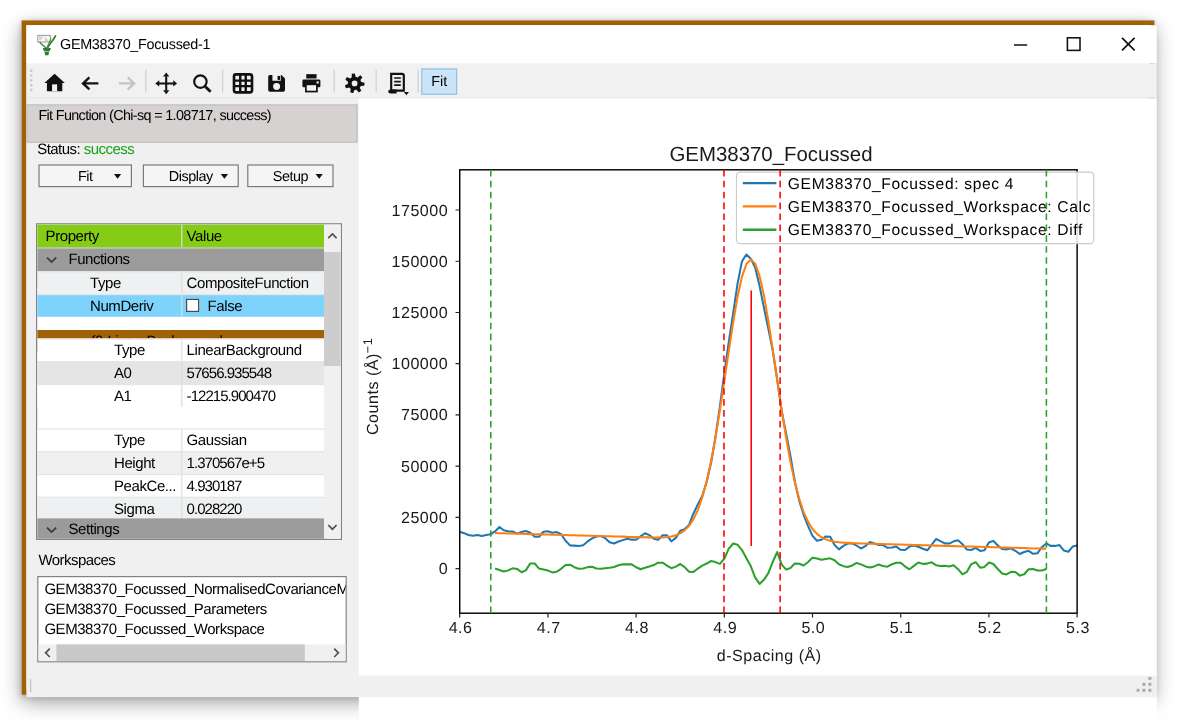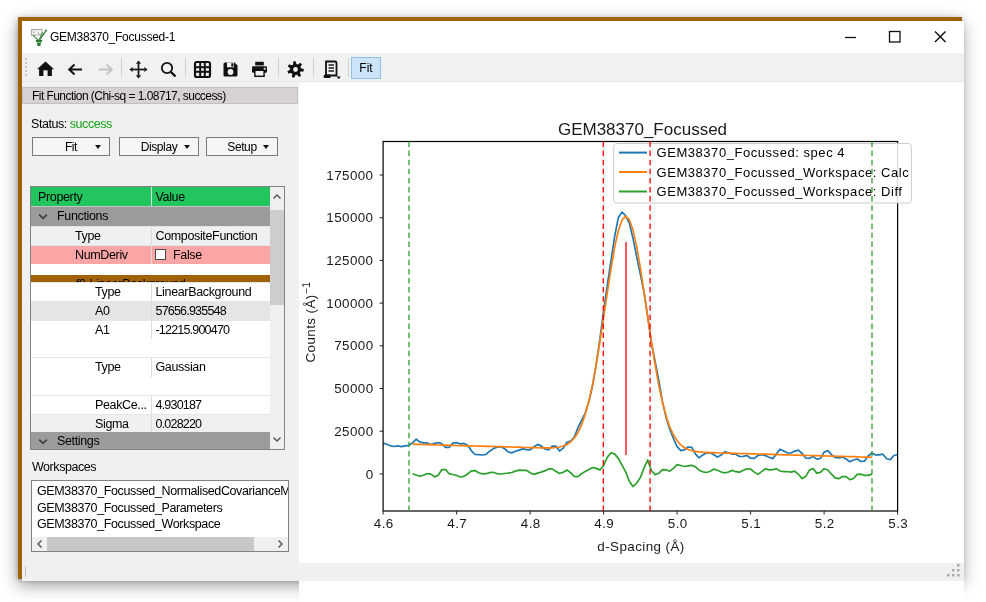--- a/index.html
+++ b/index.html
@@ -2,28 +2,28 @@
 <html><head><meta charset="utf-8"><style>
 * { margin:0; padding:0; box-sizing:border-box; }
 html,body { width:986px; height:602px; background:#fff; font-family:"Liberation Sans",sans-serif; overflow:hidden; }
 #win { position:absolute; left:18px; top:17px; width:944px; height:562px; background:#f0f0f0; border:4px solid #a16207; box-shadow:0 6px 16px rgba(0,0,0,0.40), 0 1px 5px rgba(0,0,0,0.25); }
 #titlebar { position:absolute; left:0; top:0; width:942px; height:32px; background:#fff; }
 #titlebar .txt { position:absolute; left:28px; top:9px; font-size:12px; letter-spacing:-0.26px; color:#000; }
 #toolbar { position:absolute; left:0; top:32px; width:942px; height:29px; background:#f1f1f1; border-bottom:1px solid #e4e4e4; }
 #leftpanel { position:absolute; left:0; top:61px; width:277px; height:481px; background:#f0f0f0; font-size:12.5px; letter-spacing:-0.45px; }
 #plotarea { position:absolute; left:277px; top:61px; width:665px; height:569px; background:#fff; }
 #statusbar { position:absolute; left:0; top:542px; width:942px; height:18px; background:#f0f0f0; }
-#fithdr { position:absolute; left:0px; top:5px; width:276px; height:17px; background:#d5d2d1; border:1px solid #c3c0bf; font-size:12px; letter-spacing:-0.55px; color:#000; padding:1px 0 0 9px; }
+#fithdr { position:absolute; left:0px; top:5px; width:276px; height:32px; background:#d5d2d1; border:1px solid #c3c0bf; font-size:12px; letter-spacing:-0.55px; color:#000; padding:1px 0 0 9px; }
 #statusline { position:absolute; left:9px; top:35px; font-size:12.5px; color:#000; }
 .btn { position:absolute; top:55px; height:19px; background:#f5f5f5; border:1px solid #7a7a7a; font-size:12px; letter-spacing:-0.4px; color:#000; text-align:center; padding-top:2px; }
 .btn .dn { position:absolute; right:8px; top:7px; width:0; height:0; border-left:3.8px solid transparent; border-right:3.8px solid transparent; border-top:4.6px solid #111; }
 #ptable { position:absolute; left:8px; top:104px; width:255px; height:264px; background:#fff; border:1px solid #828282; overflow:hidden; font-size:12.5px; letter-spacing:-0.35px; }
 .num { letter-spacing:-0.8px; }
 .trow { position:absolute; left:0; width:241px; }
-#thead { position:absolute; left:0; top:0; width:241px; height:20px; background:#22c55e; border-bottom:1px solid #c5c5c5; z-index:4; }
+#thead { position:absolute; left:0; top:0; width:241px; height:20px; background:#84cc16; border-bottom:1px solid #c5c5c5; z-index:4; }
 #vscroll { position:absolute; right:0; top:0; width:14px; height:262px; background:#f0f0f0; z-index:6; }
 #vthumb { position:absolute; left:0; top:23px; width:14px; height:95px; background:#cdcdcd; }
 #wslabel { position:absolute; left:10px; top:378px; }
 #wsbox { position:absolute; left:9px; top:398px; width:258px; height:72px; background:#fff; border:1px solid #828282; font-size:12.5px; letter-spacing:-0.38px; overflow:hidden; }
 #hscroll { position:absolute; left:0px; bottom:0px; width:256px; height:14px; background:#f0f0f0; }
 #hthumb { position:absolute; left:15px; top:0; width:207px; height:14px; background:#c8c8c8; }
 .tk { font-size:13.4px; letter-spacing:0.42px; fill:#1a1a1a; font-family:"Liberation Sans",sans-serif; }
 .lg { font-size:13px; letter-spacing:0.55px; fill:#000; font-family:"Liberation Sans",sans-serif; }
 .tbico { position:absolute; top:7px; }
 .tsep { position:absolute; top:5px; width:1px; height:19px; background:#d0d0d0; }
@@ -141,21 +141,21 @@
           <svg width="10" height="8" viewBox="0 0 10 8" style="position:absolute;top:6px;left:7px">
             <path d="M1.2 1.6 L5 5.4 L8.8 1.6" fill="none" stroke="#3a3a3a" stroke-width="1.5"></path>
           </svg>
           <span style="position:absolute;left:26px;top:2px;color:#000">Functions</span>
         </div>
         <div class="trow" style="top:38.8px;height:19.4px;background:#eef0f1;border-top:1px solid #e3e5e6">
           <i style="position:absolute;left:120px;top:0;bottom:0;width:1px;background:#dcdcdc"></i>
           <span style="position:absolute;left:44px;top:2px">Type</span>
           <span style="position:absolute;left:124.5px;top:2px">CompositeFunction</span>
         </div>
-        <div class="trow" style="top:57.5px;height:19.4px;background:#fca5a5;border-top:1px solid #e3e5e6">
+        <div class="trow" style="top:57.5px;height:19.4px;background:#7dd3fc;border-top:1px solid #e3e5e6">
           <i style="position:absolute;left:120px;top:0;bottom:0;width:1px;background:#dcdcdc"></i>
           <span style="position:absolute;left:44px;top:2px">NumDeriv</span>
           <span style="position:absolute;left:124px;top:3px;width:11px;height:11px;border:1px solid #4a4a4a;background:#fff"></span>
           <span style="position:absolute;left:142px;top:2px">False</span>
         </div>
         <div class="trow" style="top:88px;height:19.4px;background:#a16207">
           <svg width="10" height="8" viewBox="0 0 10 8" style="position:absolute;top:6px;left:27px">
             <path d="M1.2 1.6 L5 5.4 L8.8 1.6" fill="none" stroke="#3a3a3a" stroke-width="1.5"></path>
           </svg>
           <span style="position:absolute;left:45px;top:2px">f0-LinearBackground</span>
@@ -172,20 +172,25 @@
         </div>
         <div class="trow" style="top:132.6px;height:19.4px;background:#fff;border-top:1px solid #e3e5e6">
           <i style="position:absolute;left:120px;top:0;bottom:0;width:1px;background:#dcdcdc"></i>
           <span style="position:absolute;left:64px;top:2px">A1</span>
           <span class="num" style="position:absolute;left:124.5px;top:2px">-12215.900470</span>
         </div>
         <div class="trow" style="top:170.2px;height:19.4px;background:#fff;border-top:1px solid #e3e5e6">
           <i style="position:absolute;left:120px;top:0;bottom:0;width:1px;background:#dcdcdc"></i>
           <span style="position:absolute;left:64px;top:2px">Type</span>
           <span style="position:absolute;left:124.5px;top:2px">Gaussian</span>
+        </div>
+        <div class="trow" style="top:188.9px;height:19.4px;background:#eef0f1;border-top:1px solid #e3e5e6">
+          <i style="position:absolute;left:120px;top:0;bottom:0;width:1px;background:#dcdcdc"></i>
+          <span style="position:absolute;left:64px;top:2px">Height</span>
+          <span class="num" style="position:absolute;left:124.5px;top:2px">1.370567e+5</span>
         </div>
         <div class="trow" style="top:207.7px;height:19.4px;background:#fff;border-top:1px solid #e3e5e6">
           <i style="position:absolute;left:120px;top:0;bottom:0;width:1px;background:#dcdcdc"></i>
           <span style="position:absolute;left:64px;top:2px">PeakCe...</span>
           <span class="num" style="position:absolute;left:124.5px;top:2px">4.930187</span>
         </div>
         <div class="trow" style="top:226.5px;height:19.4px;background:#eef0f1;border-top:1px solid #e3e5e6">
           <i style="position:absolute;left:120px;top:0;bottom:0;width:1px;background:#dcdcdc"></i>
           <span style="position:absolute;left:64px;top:2px">Sigma</span>
           <span class="num" style="position:absolute;left:124.5px;top:2px">0.028220</span>

